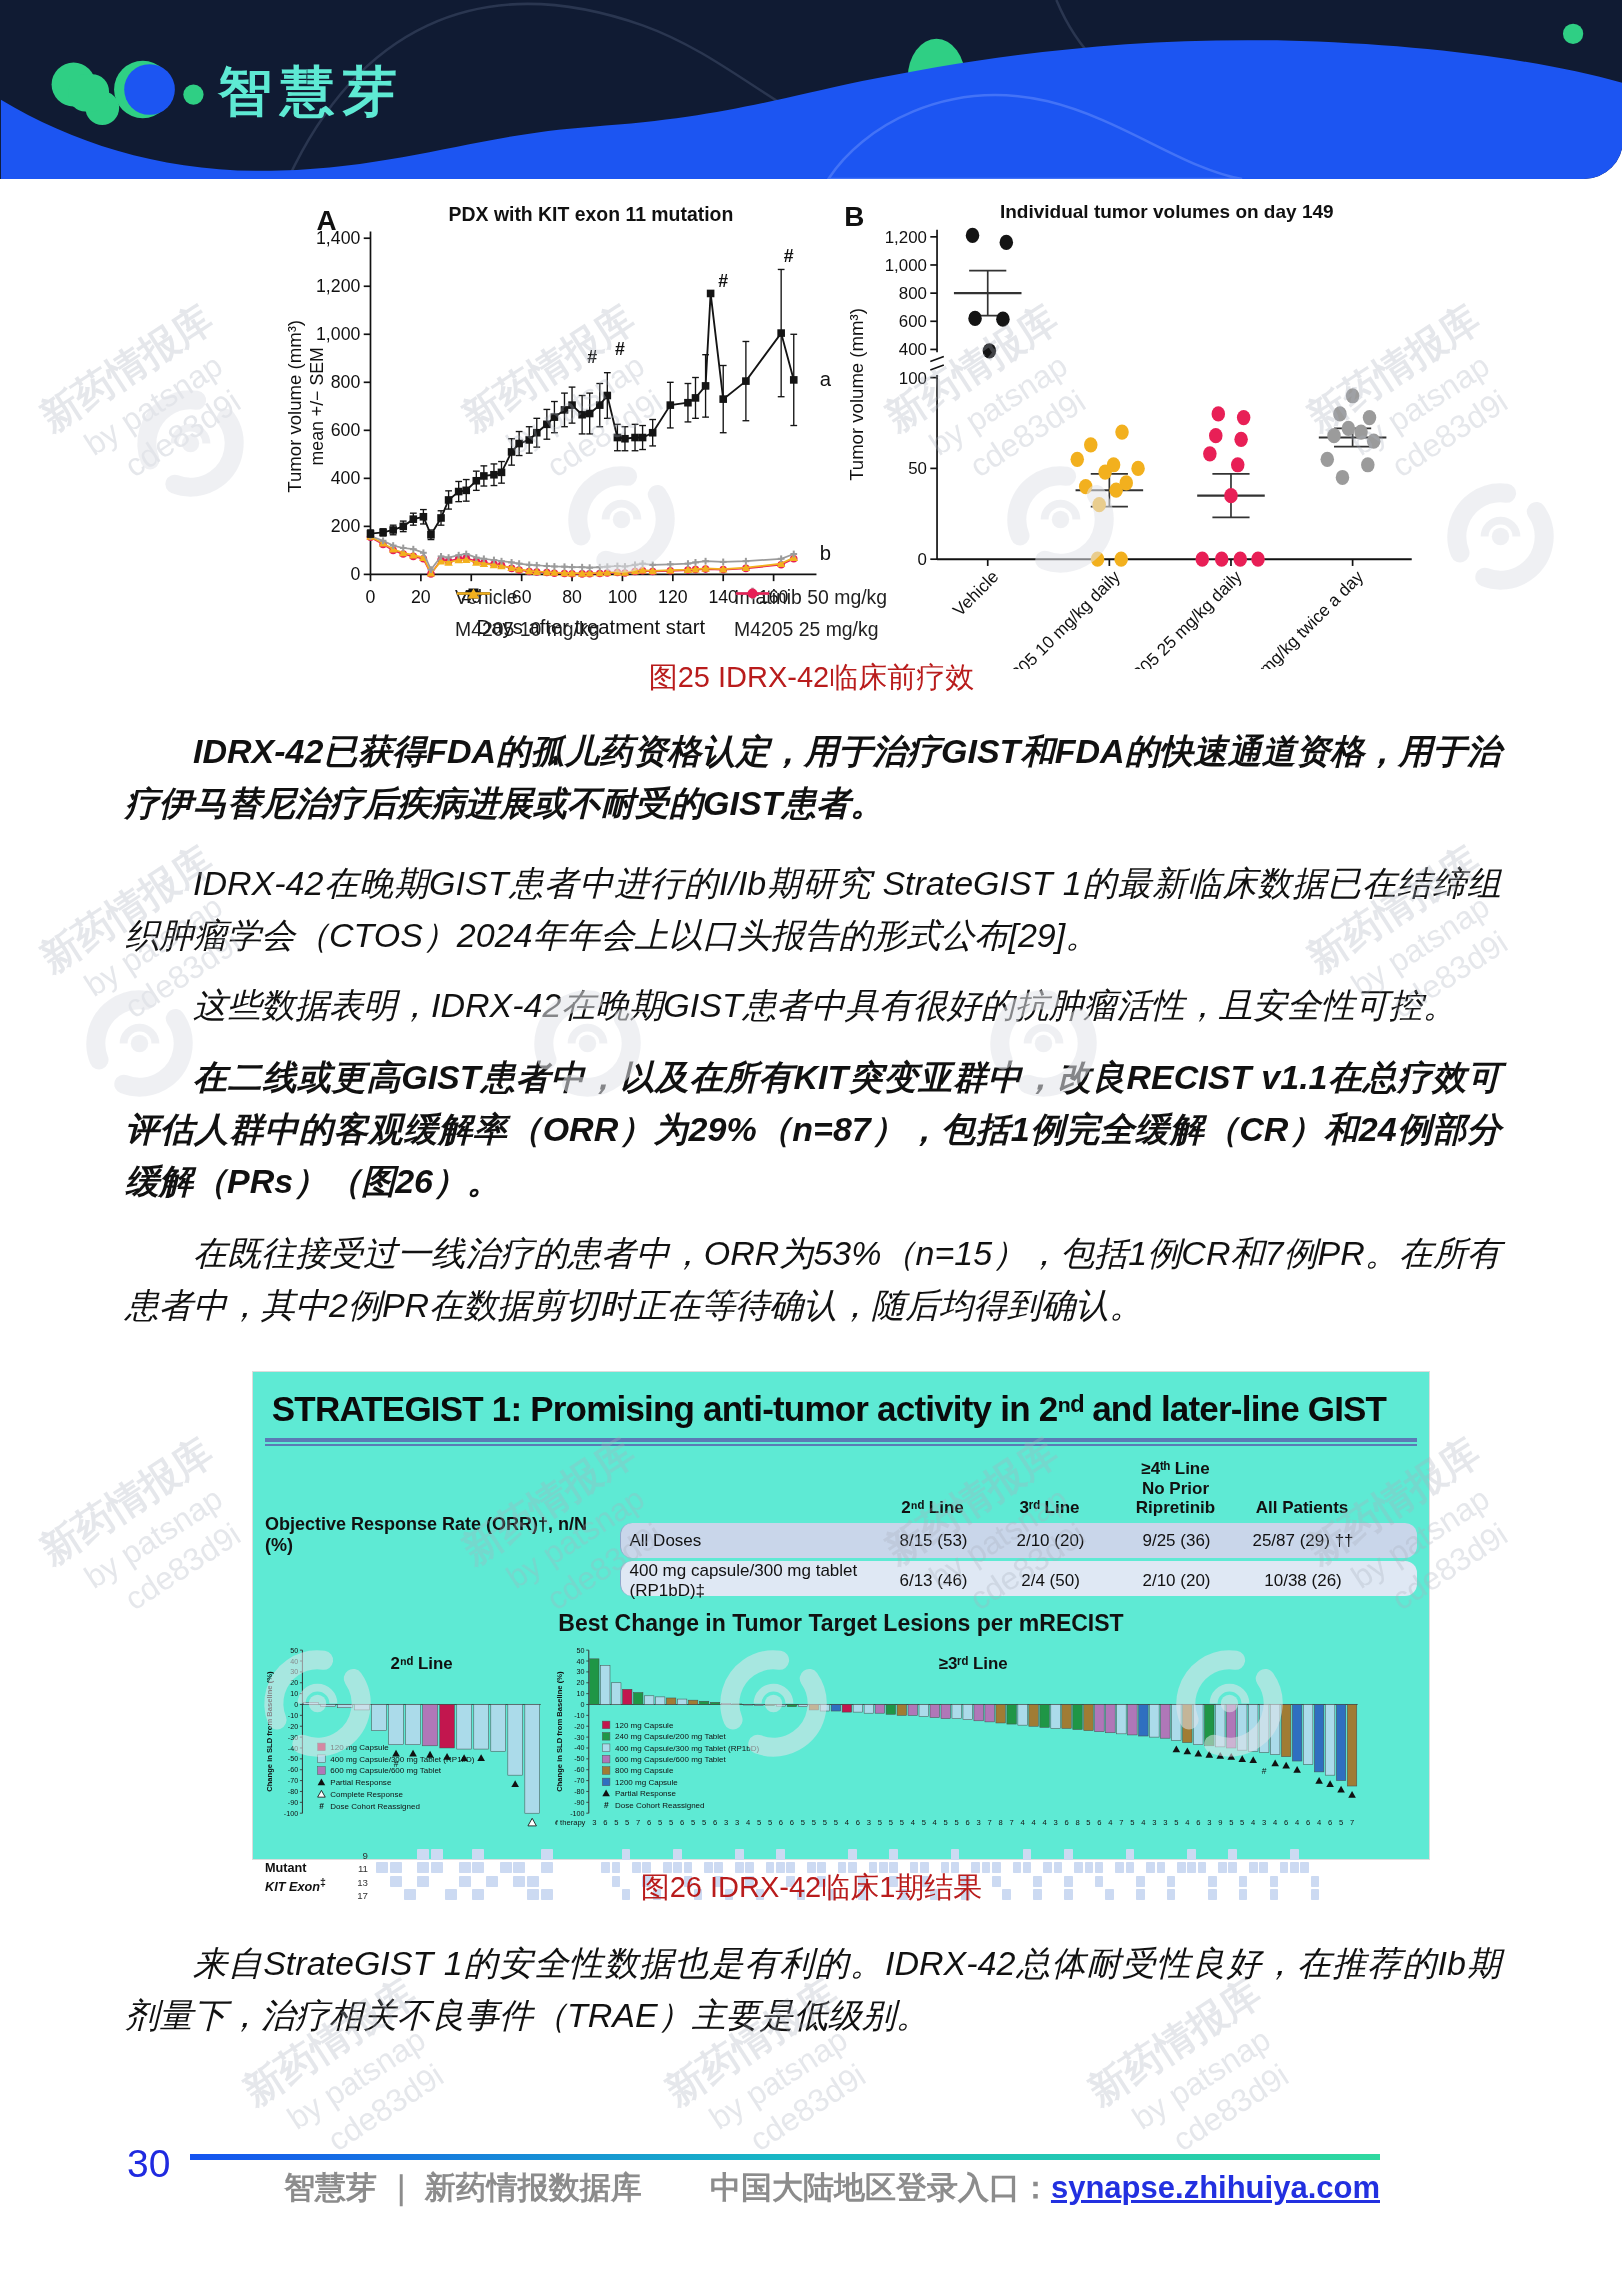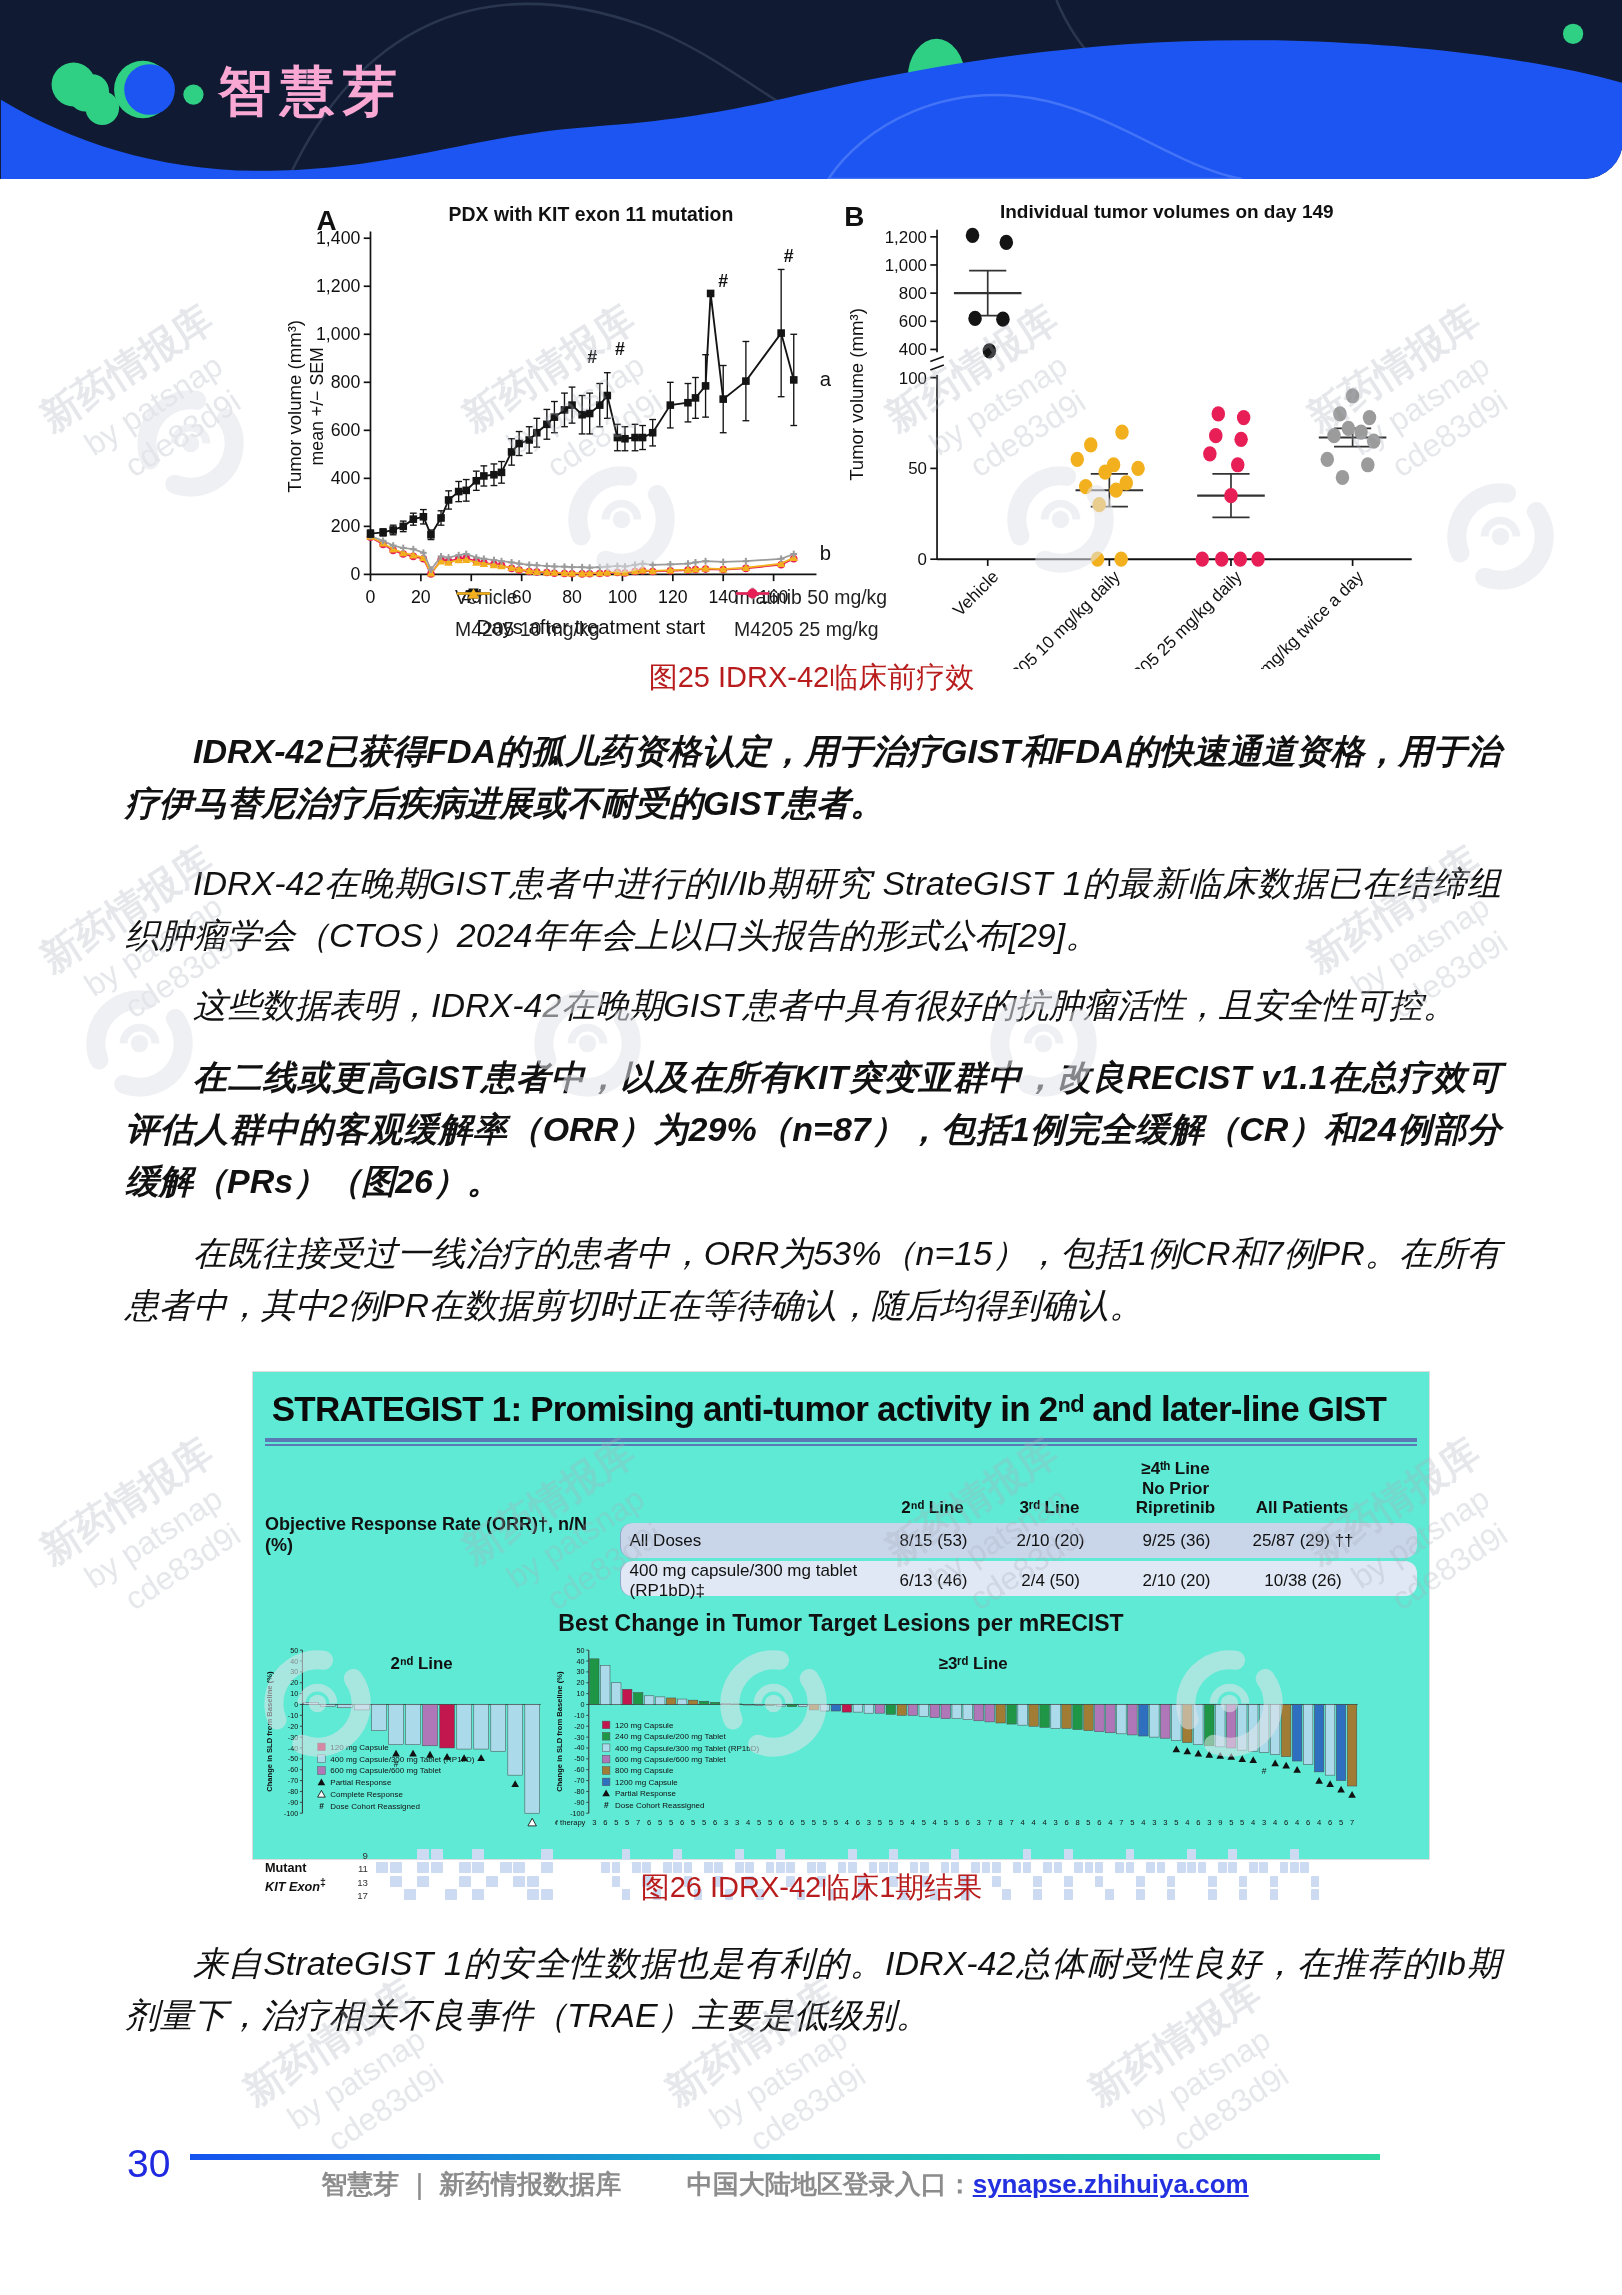--- a/index.html
+++ b/index.html
@@ -2,21 +2,21 @@
 <html style="font-size:13.5px"><head>
 <meta charset="utf-8">
 <style>
   html,body{margin:0;padding:0;}
   body{width:1623px;height:2295px;position:relative;background:#ffffff;
        font-family:"Liberation Sans","DejaVu Sans",sans-serif;color:#111;overflow:hidden;}
   
   .header{position:absolute;top:0;left:0;width:1623px;height:179px;background:#101b33;
           border-bottom-right-radius:39px;overflow:hidden;}
   .header svg{position:absolute;top:0;left:0;}
-  .brand{position:absolute;left:218px;top:56px;font-size:54px;font-weight:700;color:#f9a8d4;
+  .brand{position:absolute;left:218px;top:56px;font-size:54px;font-weight:700;color:#5eead4;
          letter-spacing:8.5px;z-index:3;}
   
   .wm-layer{position:absolute;inset:0;pointer-events:none;z-index:5;}
   .wm-text{position:absolute;transform:rotate(-33deg);color:rgba(168,174,188,0.30);
            line-height:1.25;white-space:nowrap;}
   .wm-text .l1{font-size:39px;font-weight:700;}
   .wm-text .l2{font-size:32px;margin-left:22px;}
   .wm-text .l3{font-size:32px;margin-left:44px;}
   .wm-circle{position:absolute;opacity:.55;}
   
@@ -62,22 +62,22 @@
   .mutant-nums{width:22px;text-align:right;font-size:9.7px;color:#333;line-height:13.5px;padding-right:3.4px;}
   .mgrid{display:grid;grid-auto-rows:11px;row-gap:2.5px;}
   .mgrid .cell{background:#ccdaf2;border-radius:0.8px;}
   .mgrid-left{margin-left:5px;}
   .mgrid-right{margin-left:35px;}
   
   .footer{position:absolute;top:2142px;left:0;width:1623px;z-index:2;}
   .page-num{position:absolute;left:127px;top:0;font-size:39px;color:#1f2ae0;}
   .foot-line{position:absolute;left:190px;top:12px;width:1190px;height:6px;
              background:linear-gradient(90deg,#1553f0,#18b8c4,#2fd9a0);}
-  .foot-text{position:absolute;left:190px;top:25px;width:1190px;text-align:center;
-             font-size:26px;font-weight:700;color:#8c8c8c;}
+  .foot-text{position:absolute;left:190px;top:25px;width:1190px;text-align:right;
+             font-size:31px;font-weight:700;color:#8c8c8c;}
   .foot-text a{color:#2230e0;font-weight:700;}
   svg text{font-family:"Liberation Sans","DejaVu Sans",sans-serif;}
 </style>
 </head>
 <body>
 
 <div class="header">
   <svg width="1623" height="179" viewBox="0 0 1920 212">
     <path d="M340,212 C420,40 560,-40 760,30 C900,80 980,210 1120,160" stroke="#2a3650" stroke-width="3" fill="none"></path>
     <path d="M1250,0 C1300,120 1420,160 1560,120" stroke="#2a3650" stroke-width="3" fill="none"></path>

